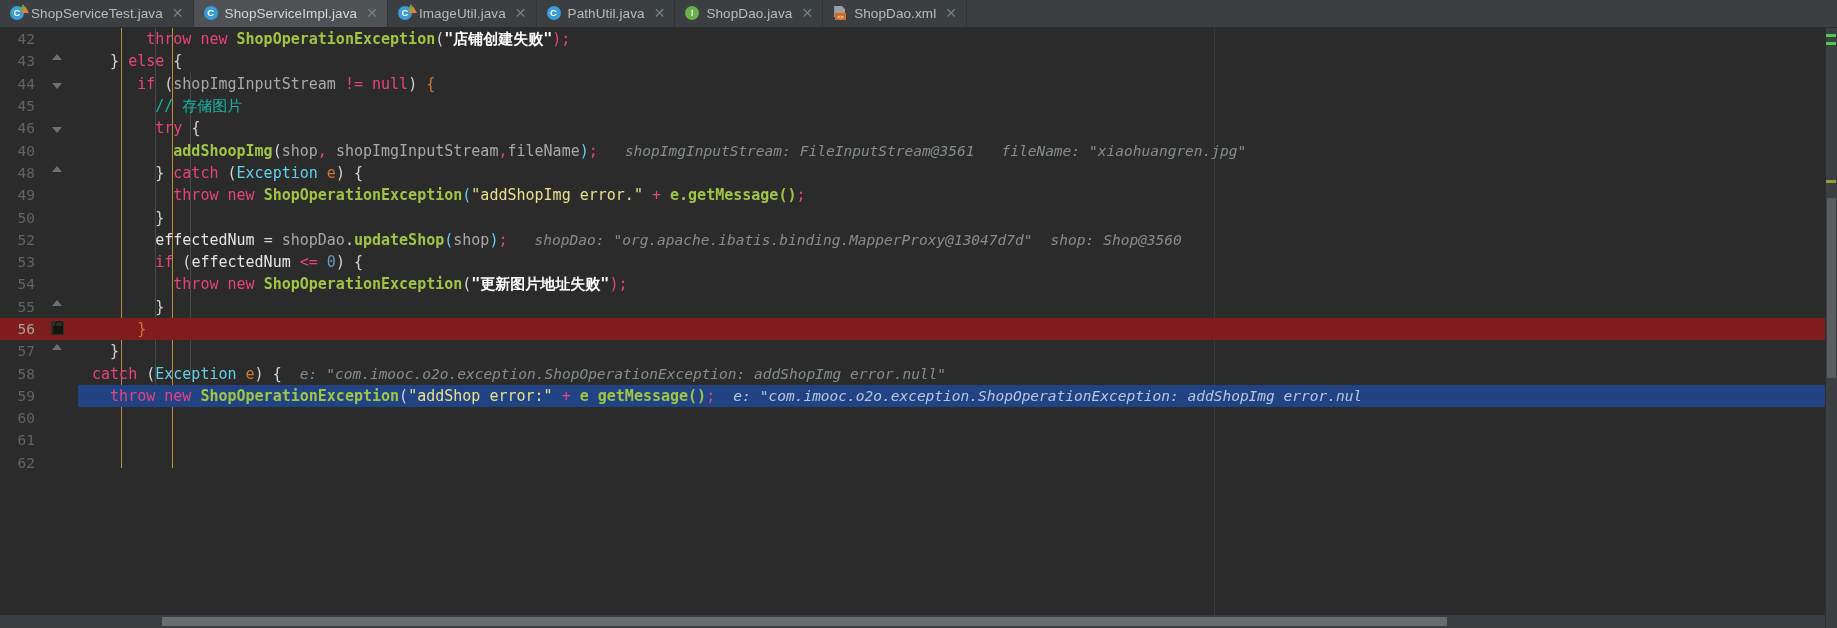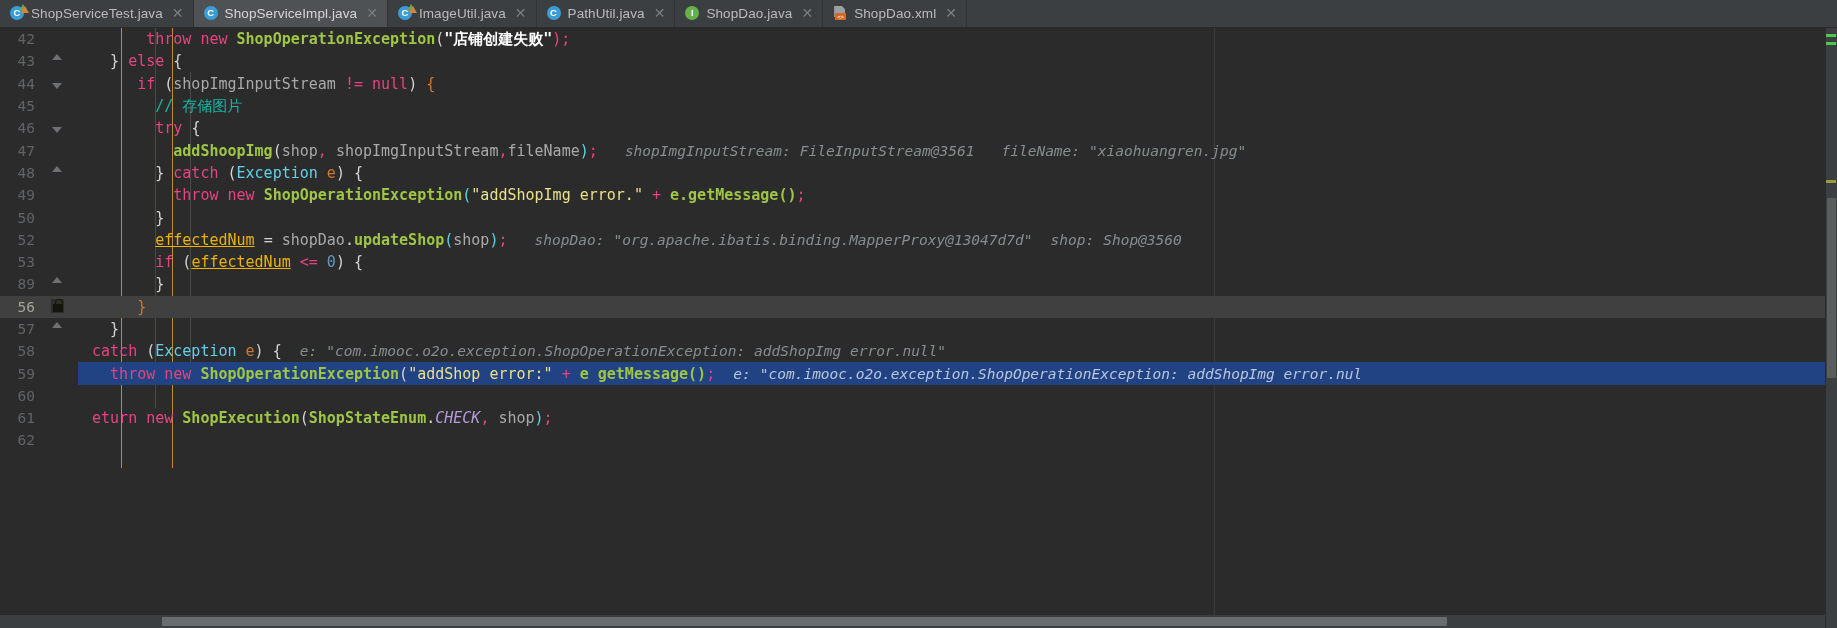--- a/index.html
+++ b/index.html
@@ -60,21 +60,21 @@
     background:#cf6a29; display:flex; align-items:center; justify-content:center;
     font-family:"DejaVu Sans Mono", monospace; font-size:6px; color:#fff; line-height:1;
   }
 
   
   #editor { position:relative; height:600px; background:#2b2b2b; overflow:hidden; }
   .row {
     position:relative; height:22.3px; display:flex; align-items:center;
     white-space:pre;
   }
-  .row.cur  { background:#404040; }
+  .row.cur  { background:#7f1d1d; }
   .row.sel-row .selbg { position:absolute; left:78px; right:0; top:0; bottom:0; background:#214283; }
 
   
   .lnum {
     width:44px; flex:0 0 44px; text-align:right; padding-right:9px;
     color:#616366; font-size:14.5px; font-family:"DejaVu Sans Mono", monospace;
   }
   .row.cur .lnum { color:#a4a39b; }
   .fold {
     width:34px; flex:0 0 34px; position:relative; height:100%;
@@ -113,21 +113,21 @@
   .kw   { color:#cc7832; }
   .pink { color:#e8437f; }
   .grn  { color:#9ec544;font-weight:bold; }
   .cyan { color:#62d0e8; }
   .str  { color:#e9e08c; }
   .num  { color:#6897bb; }
   .pun  { color:#d4d4d4; }
   .var  { color:#a9a9a9; }
   .cmt  { color:#14b8a6; }
   .cn   { color:#ffffff; font-weight:bold; }
-  .fld  { color:#eab308; text-decoration:underline; }
+  .fld  { color:#e5e5e5; }
   .stat { color:#b39ddb; font-style:italic; }
   .hint { color:#878d8f; font-style:italic; font-size:14.5px; }
   .hint-sel { color:#b8c6df; font-style:italic; font-size:14.5px; }
 
   
   #rightgut {
     position:absolute; right:0; top:0; width:12px; height:100%;
     background:#3c3f41; border-left:1px solid #2b2b2b;
   }
   #rightgut .mk { position:absolute; right:1px; width:10px; height:3px; }
@@ -238,21 +238,21 @@
     <span class="code">        <span class="cmt">// 存储图片</span></span>
   </div>
 
   <div class="row">
     <span class="lnum">46</span>
     <span class="fold"><span class="tri"></span></span>
     <span class="code">        <span class="pink">try</span> <span class="pun">{</span></span>
   </div>
 
   <div class="row">
-    <span class="lnum">47</span>
+    <span class="lnum">40</span>
     <span class="fold"></span>
     <span class="code">          <span class="grn">addShoopImg</span><span class="pun">(</span><span class="var">shop</span><span class="pink">,</span> <span class="var">shopImgInputStream</span><span class="pink">,</span><span class="var">fileName</span><span class="cyan">)</span><span class="pink">;</span>   <span class="hint">shopImgInputStream:</span> <span class="hint">FileInputStream@3561</span>   <span class="hint">fileName:</span> <span class="hint">"xiaohuangren.jpg"</span></span>
   </div>
 
   <div class="row">
     <span class="lnum">48</span>
     <span class="fold"><span class="up"></span></span>
     <span class="code">        <span class="pun">}</span> <span class="pink">catch</span> <span class="pun">(</span><span class="cyan">Exception</span> <span class="kw">e</span><span class="pun">)</span> <span class="pun">{</span></span>
   </div>
 
@@ -274,23 +274,28 @@
     <span class="fold"></span>
     <span class="code">        <span class="fld">effectedNum</span> <span class="pun">=</span> <span class="var">shopDao</span><span class="pun">.</span><span class="grn">updateShop</span><span class="cyan">(</span><span class="var">shop</span><span class="cyan">)</span><span class="pink">;</span>   <span class="hint">shopDao:</span> <span class="hint">"org.apache.ibatis.binding.MapperProxy@13047d7d"</span>  <span class="hint">shop:</span> <span class="hint">Shop@3560</span></span>
   </div>
 
   <div class="row">
     <span class="lnum">53</span>
     <span class="fold"></span>
     <span class="code">        <span class="pink">if</span> <span class="pun">(</span><span class="fld">effectedNum</span> <span class="pink">&lt;=</span> <span class="num">0</span><span class="pun">)</span> <span class="pun">{</span></span>
   </div>
 
-
-  <div class="row">
-    <span class="lnum">89</span>
+  <div class="row">
+    <span class="lnum">54</span>
+    <span class="fold"></span>
+    <span class="code">          <span class="pink">throw</span> <span class="pink">new</span> <span class="grn">ShopOperationException</span><span class="pun">(</span><span class="cn">"更新图片地址失败"</span><span class="pink">);</span></span>
+  </div>
+
+  <div class="row">
+    <span class="lnum">55</span>
     <span class="fold"><span class="up"></span></span>
     <span class="code">        <span class="pun">}</span></span>
   </div>
 
   <div class="row cur">
     <span class="lnum">56</span>
     <span class="fold"><span class="lockb"></span></span>
     <span class="code">      <span class="kw">}</span></span>
   </div>
 
@@ -315,21 +320,20 @@
 
   <div class="row">
     <span class="lnum">60</span>
     <span class="fold"></span>
     <span class="code"></span>
   </div>
 
   <div class="row">
     <span class="lnum">61</span>
     <span class="fold"></span>
-    <span class="code"> <span class="pink">eturn</span> <span class="pink">new</span> <span class="grn">ShopExecution</span><span class="pun">(</span><span class="grn">ShopStateEnum</span><span class="pun">.</span><span class="stat">CHECK</span><span class="pink">,</span> <span class="var">shop</span><span class="cyan">)</span><span class="pink">;</span></span>
   </div>
 
   <div class="row">
     <span class="lnum">62</span>
     <span class="fold"></span>
     <span class="code"></span>
   </div>
 
 
   <div id="rightgut">

